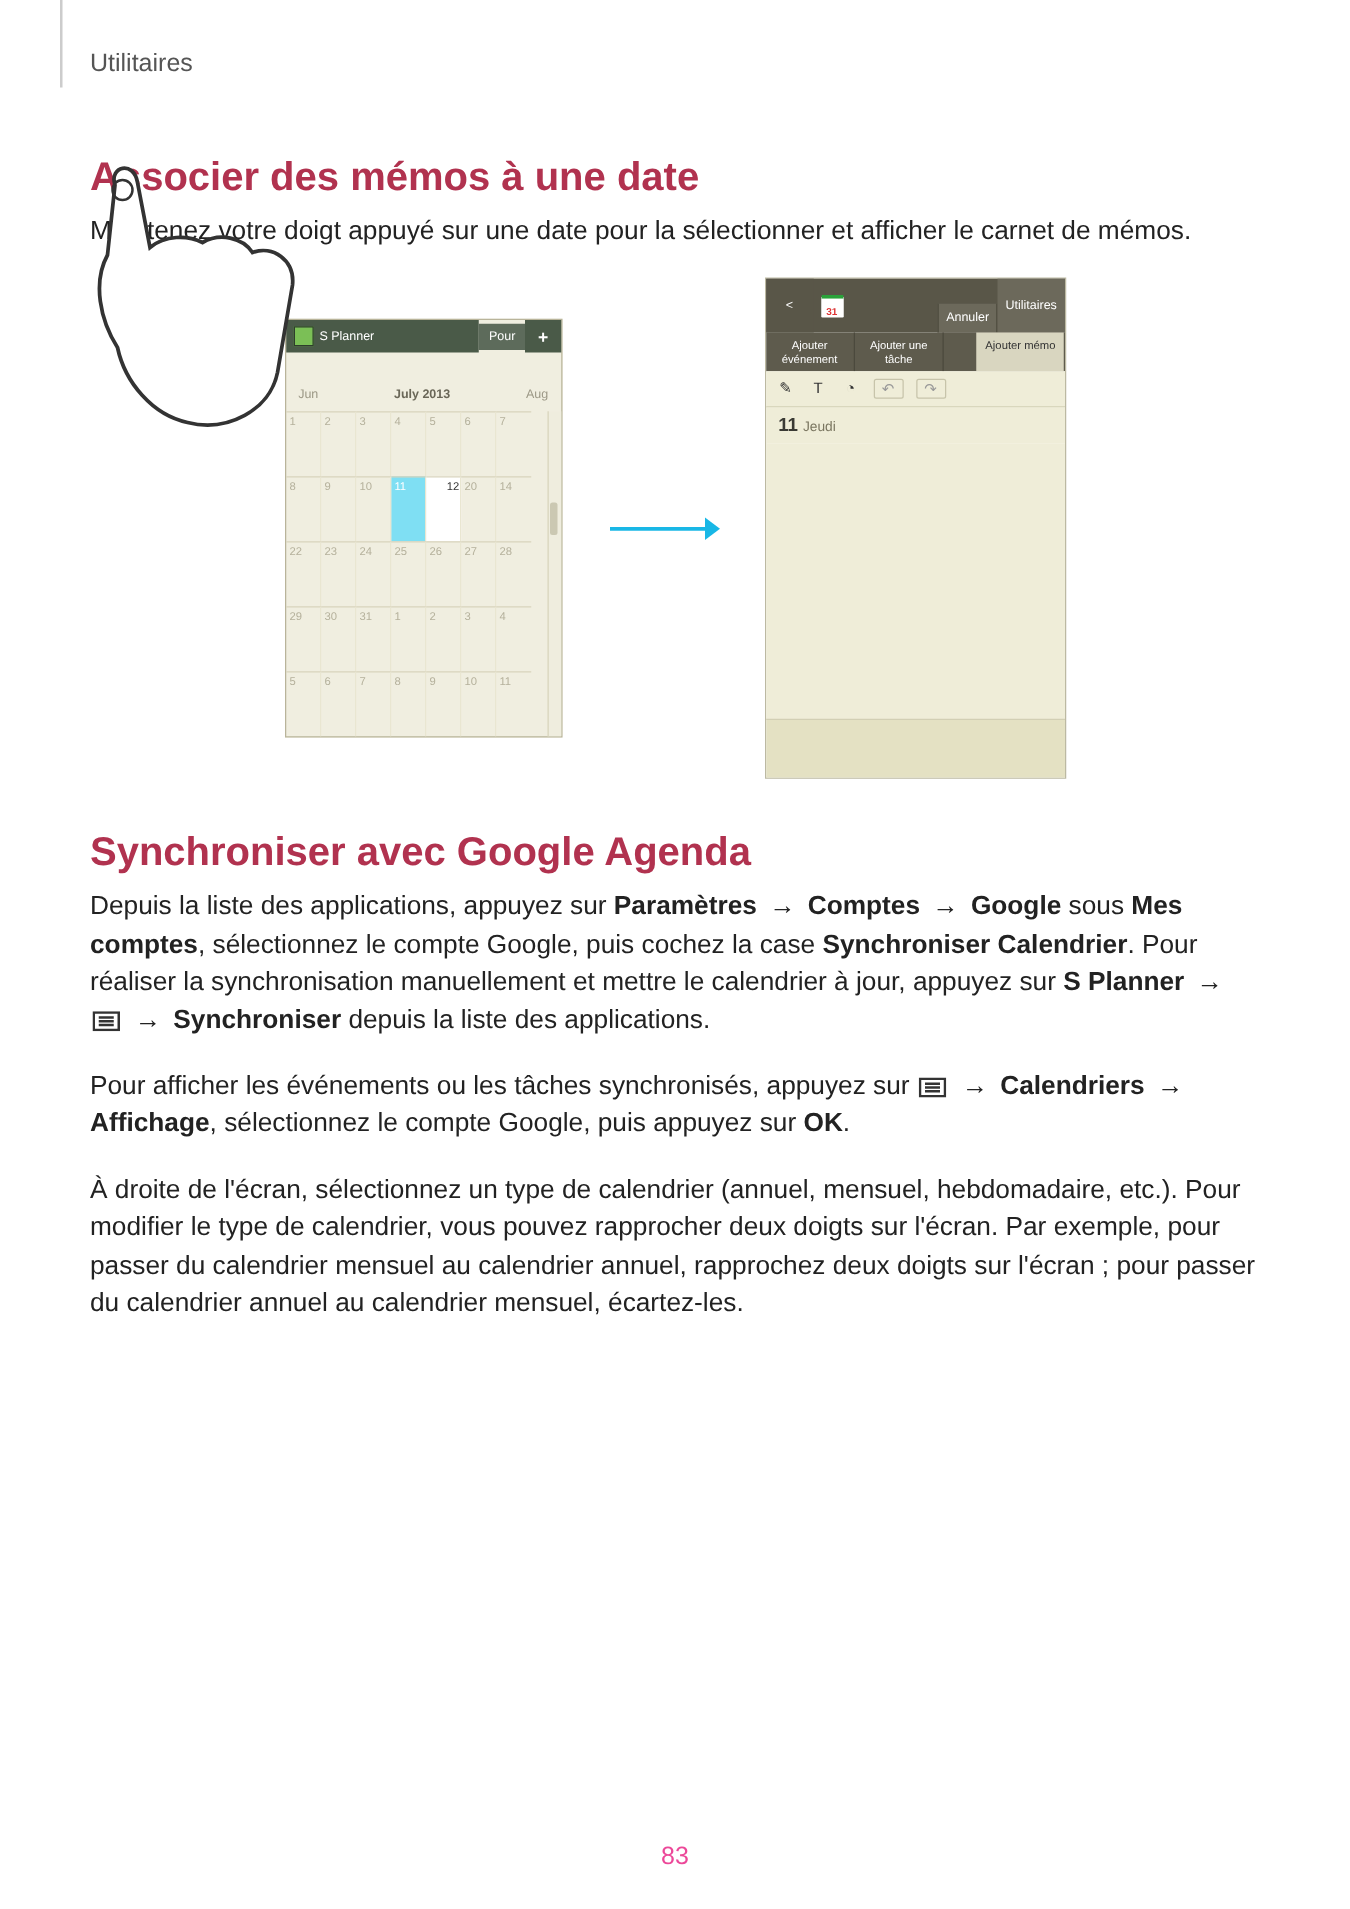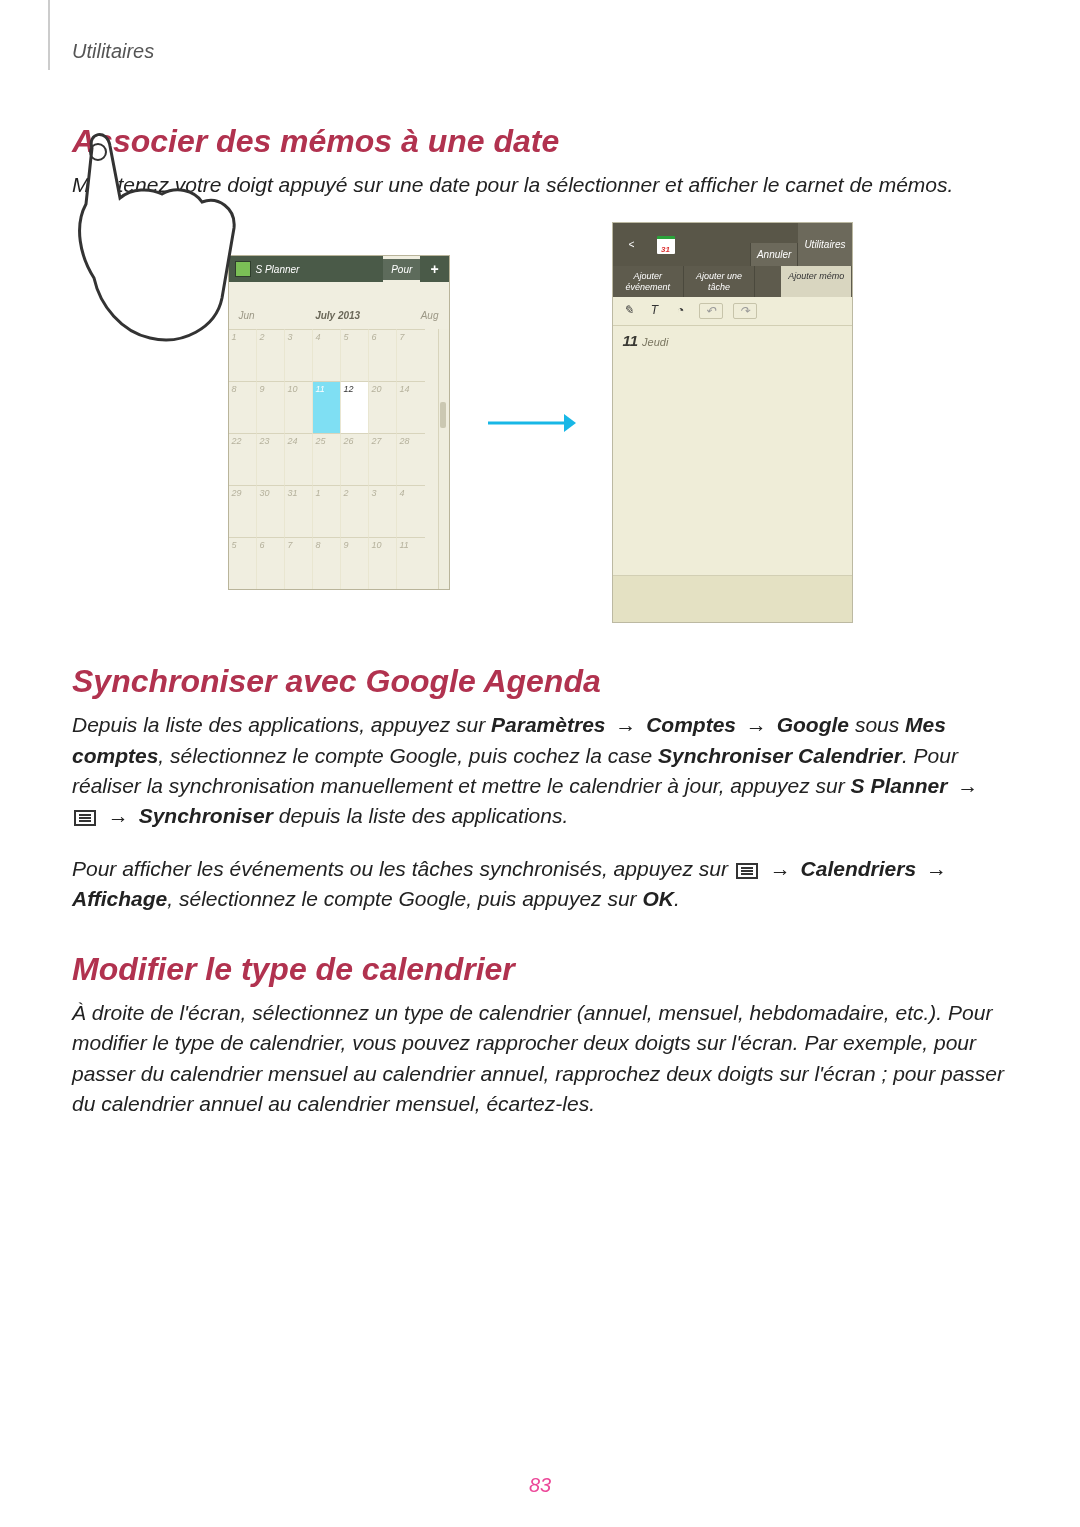--- a/index.html
+++ b/index.html
@@ -8,21 +8,20 @@
     background: #fff;
     font-family: Arial, Helvetica, sans-serif;
     color: #222;
   }
   .page {
     width: 1080px;
     height: 1527px;
     position: relative;
     box-sizing: border-box;
     padding: 40px 72px 40px 72px;
-    font-style: italic;
   }
   
   .left-rule {
     position: absolute;
     top: 0;
     left: 48px;
     width: 2px;
     height: 70px;
     background: #ccc;
   }
@@ -140,21 +139,21 @@
   .scroll-strip .thumb {
     position: absolute;
     top: 28%; left: 1px;
     width: 6px; height: 26px;
     background: #cbc8b2;
     border-radius: 2px;
   }
   .grid-wrap { display: flex; }
   .grid-main { flex: 1; }
   .touch-cell { background: #7fdff3; color: #fff !important; filter: none !important; }
-  .after-touch { background: #fff; color: #333 !important; filter: none !important; }
+  .after-touch { background: #fff; color: #333 !important; filter: none !important; text-align: right; }
   .hand {
     position: absolute;
     top: 128px; left: 72px;
     pointer-events: none;
   }
 
   
   .big-arrow svg { display:block; }
 
   
@@ -376,17 +375,16 @@
   </p>
   <p class="body">
     <span>Pour afficher les événements ou les tâches synchronisés, appuyez sur </span><span class="menu-icon"><svg width="22" height="16">
           <rect x="1" y="1" width="20" height="14" fill="none" stroke="#333" stroke-width="2"></rect>
           <line x1="5" y1="5" x2="17" y2="5" stroke="#333" stroke-width="2"></line>
           <line x1="5" y1="8" x2="17" y2="8" stroke="#333" stroke-width="2"></line>
           <line x1="5" y1="11" x2="17" y2="11" stroke="#333" stroke-width="2"></line>
         </svg></span><span class="arrow"> → </span><span class="bold">Calendriers</span><span class="arrow"> → </span><span class="bold">Affichage</span><span>, sélectionnez le compte Google, puis appuyez sur </span><span class="bold">OK</span><span>.</span>
   </p>
 
-  <h2 class="section">Modifier le type de calendrier</h2>
   <p class="body">À droite de l'écran, sélectionnez un type de calendrier (annuel, mensuel, hebdomadaire, etc.). Pour modifier le type de calendrier, vous pouvez rapprocher deux doigts sur l'écran. Par exemple, pour passer du calendrier mensuel au calendrier annuel, rapprochez deux doigts sur l'écran ; pour passer du calendrier annuel au calendrier mensuel, écartez-les.</p>
 
   <div class="page-number">83</div>
 </div>
 
 </body></html>

